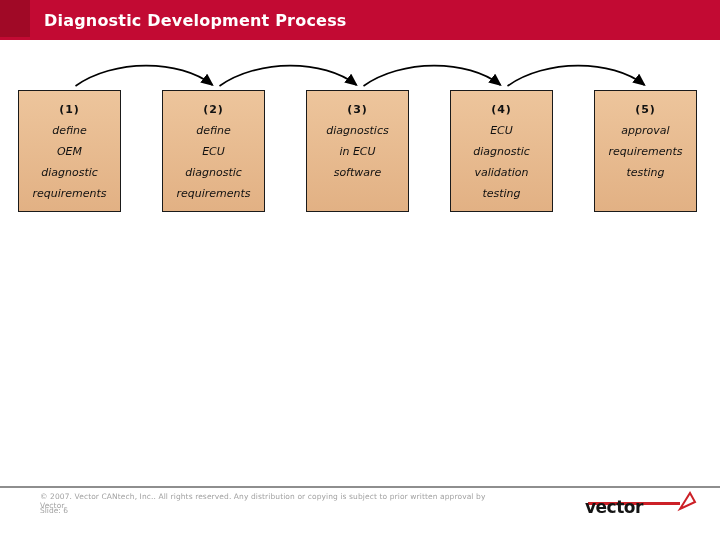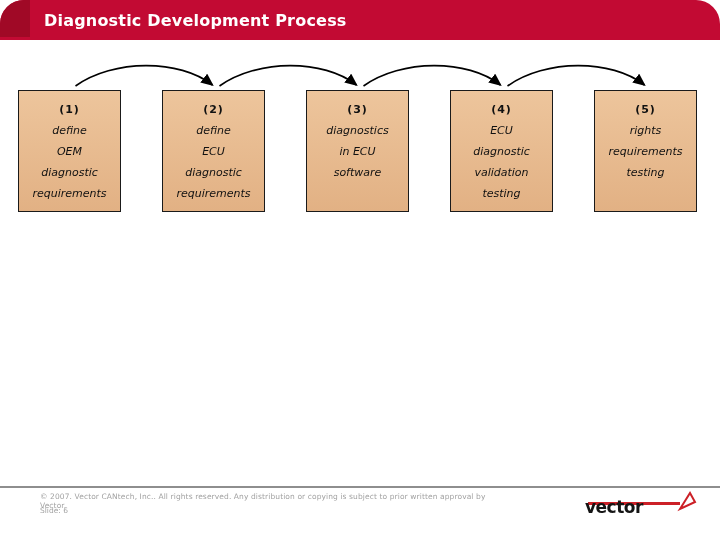--- a/index.html
+++ b/index.html
@@ -1,18 +1,18 @@
 <!DOCTYPE html>
 <html style="--header-bar: #C20A33; --header-accent: #A00926; --title-text: #FFFFFF; --box-fill-top: #EDC59C; --box-fill-bottom: #E2B184; --box-border: #1A1A1A; --arrow: #000000; --divider: #8E8E8E; --footer-text: #A2A2A2; --logo-red: #CC2027; --logo-text-color: #141414;"><head>
 <meta charset="utf-8">
 <style>
   html,body { margin:0; padding:0; background:#ffffff; }
   .slide {
     position:relative; width:720px; height:540px; background:#ffffff;
-    overflow:hidden; font-family:"DejaVu Sans","Liberation Sans",sans-serif;border-radius:24px;
+    overflow:hidden; font-family:"DejaVu Sans","Liberation Sans",sans-serif;
   }
   
   .header-bar {
     position:absolute; top:0; left:0; width:720px; height:40px;
     background:var(--header-bar,#C20A33);
   }
   .header-accent {
     position:absolute; top:0; left:0; width:30px; height:37px;
     background:var(--header-accent,#A00926);
   }
@@ -109,21 +109,21 @@
       </div>
       <div class="step" style="left: 450px; width: 103px;">
         <div class="num">(4)</div>
         <div class="line">ECU</div>
         <div class="line">diagnostic</div>
         <div class="line">validation</div>
         <div class="line">testing</div>
       </div>
       <div class="step" style="left: 594px; width: 103px;">
         <div class="num">(5)</div>
-        <div class="line">rights</div>
+        <div class="line">approval</div>
         <div class="line">requirements</div>
         <div class="line">testing</div>
       </div>
     </div>
 
   <div class="footer-divider"></div>
   <div class="copyright">© 2007. Vector CANtech, Inc.. All rights reserved. Any distribution or copying is subject to prior written approval by Vector.</div>
   <div class="slide-number">Slide: 6</div>
 
   <div class="logo">

